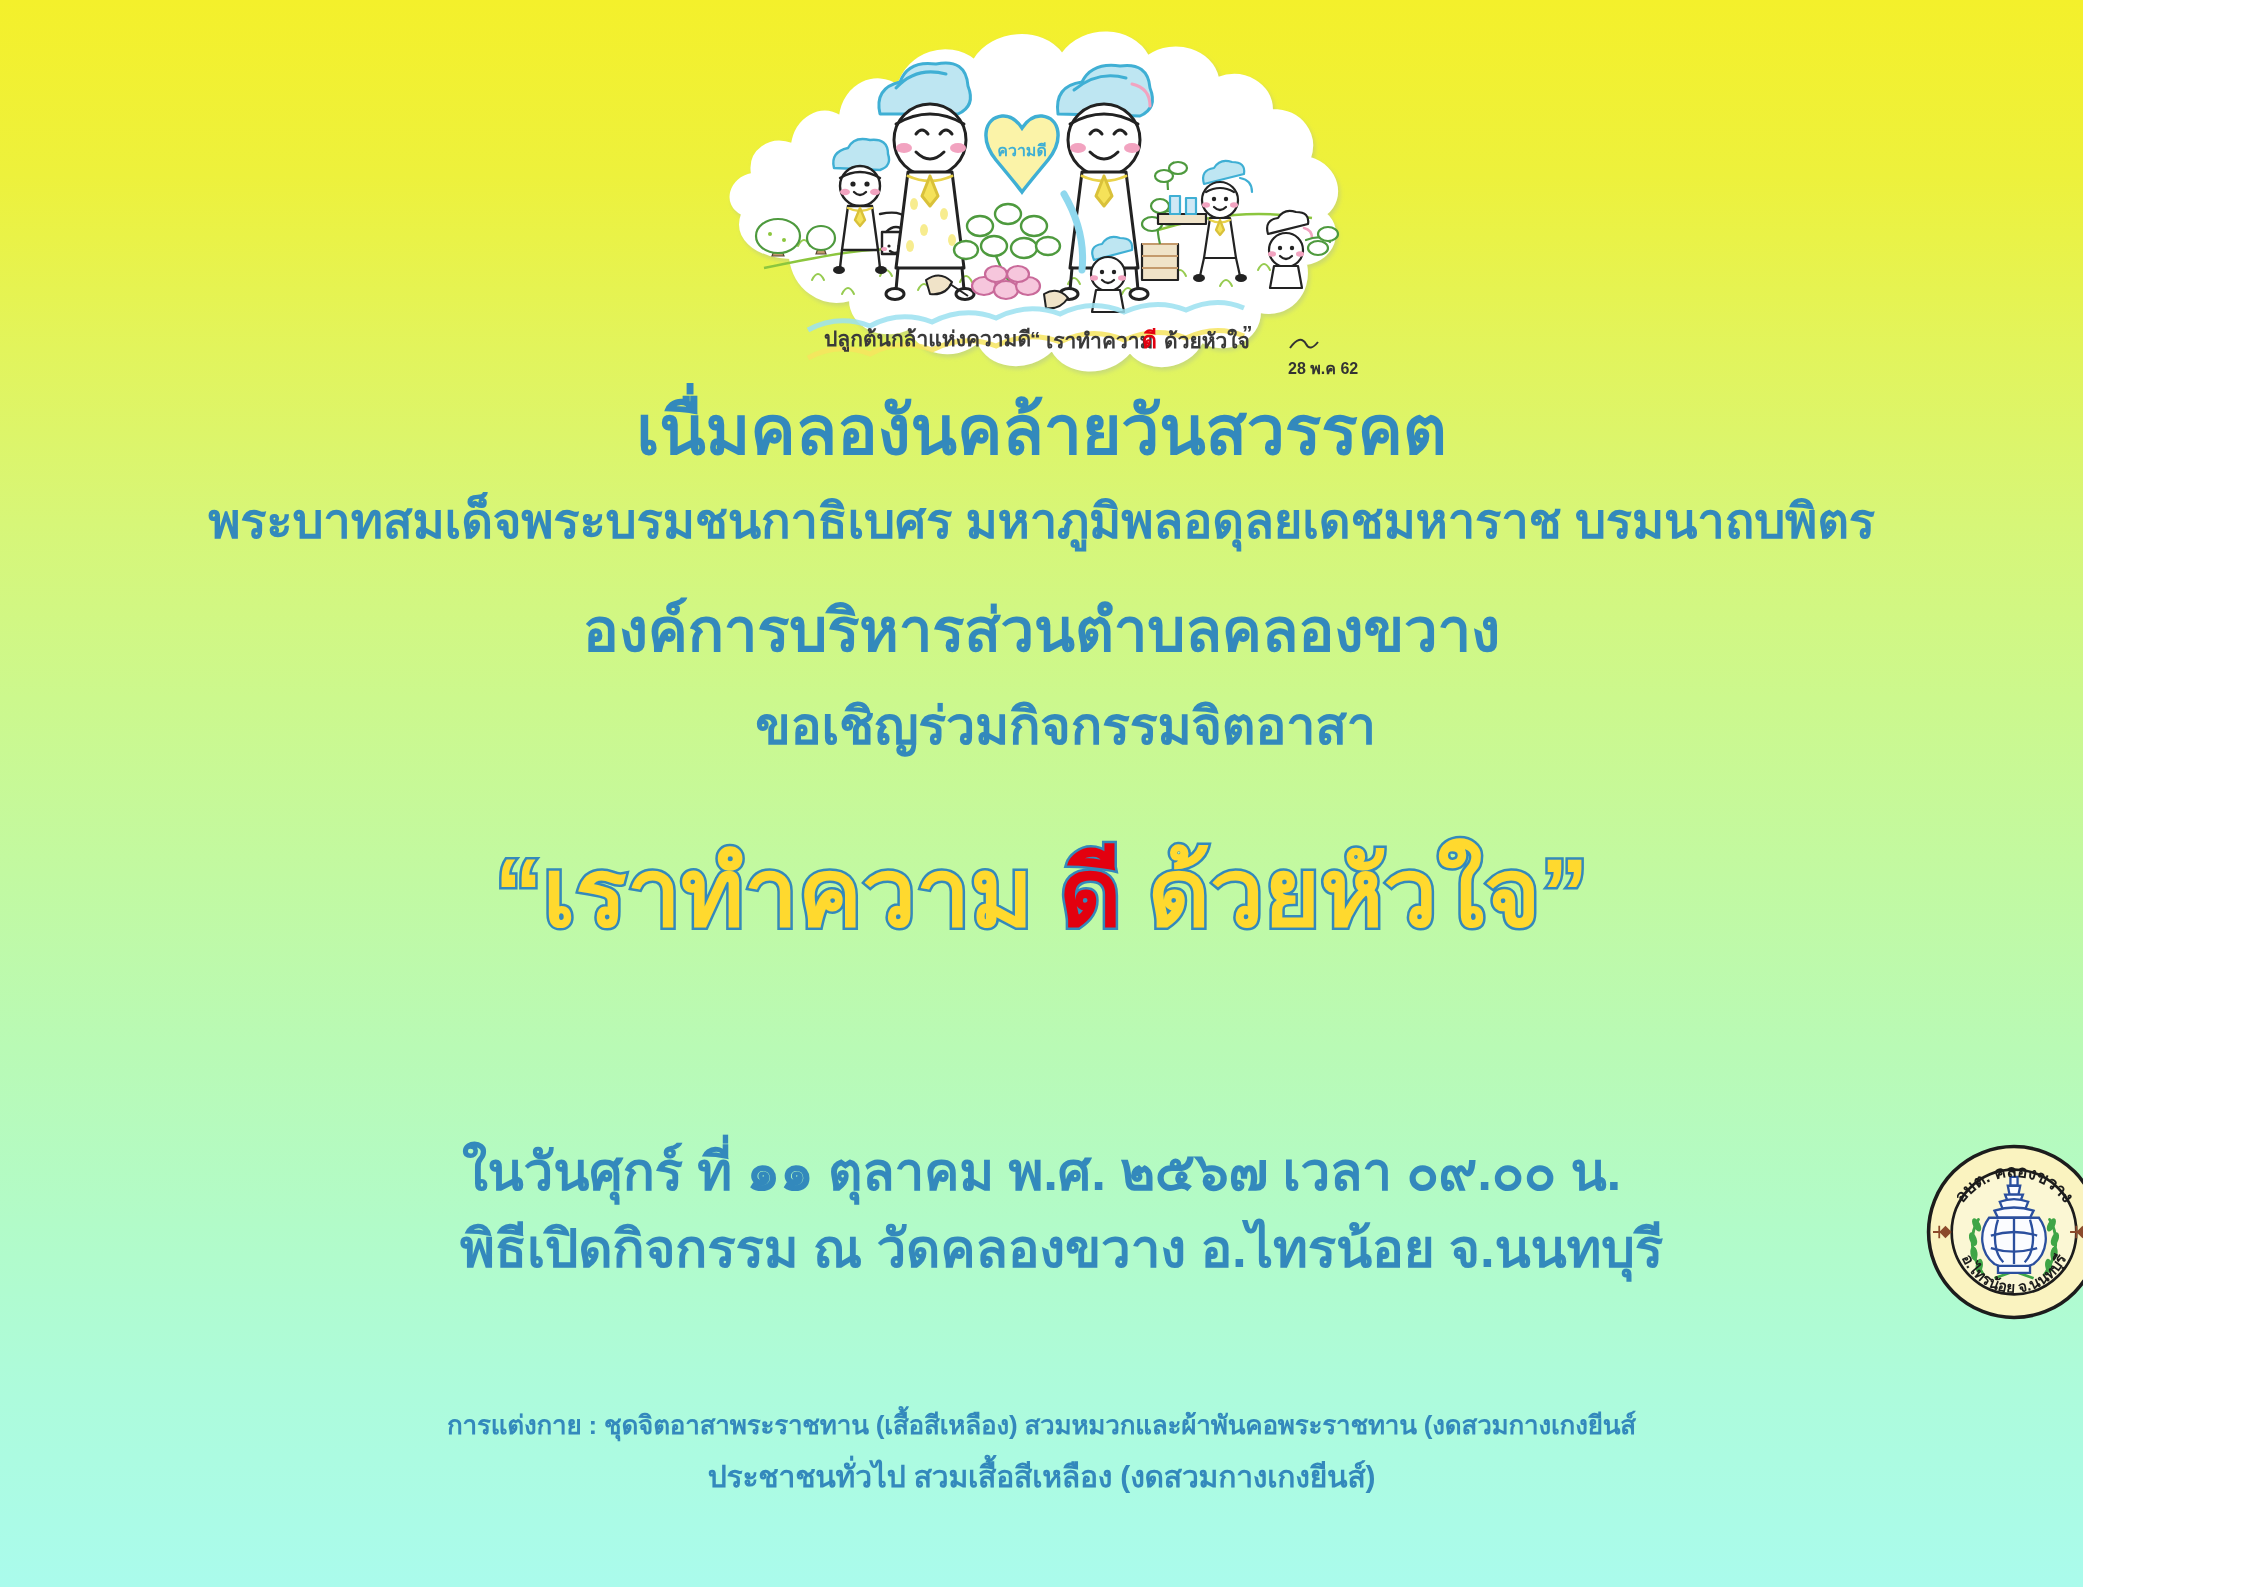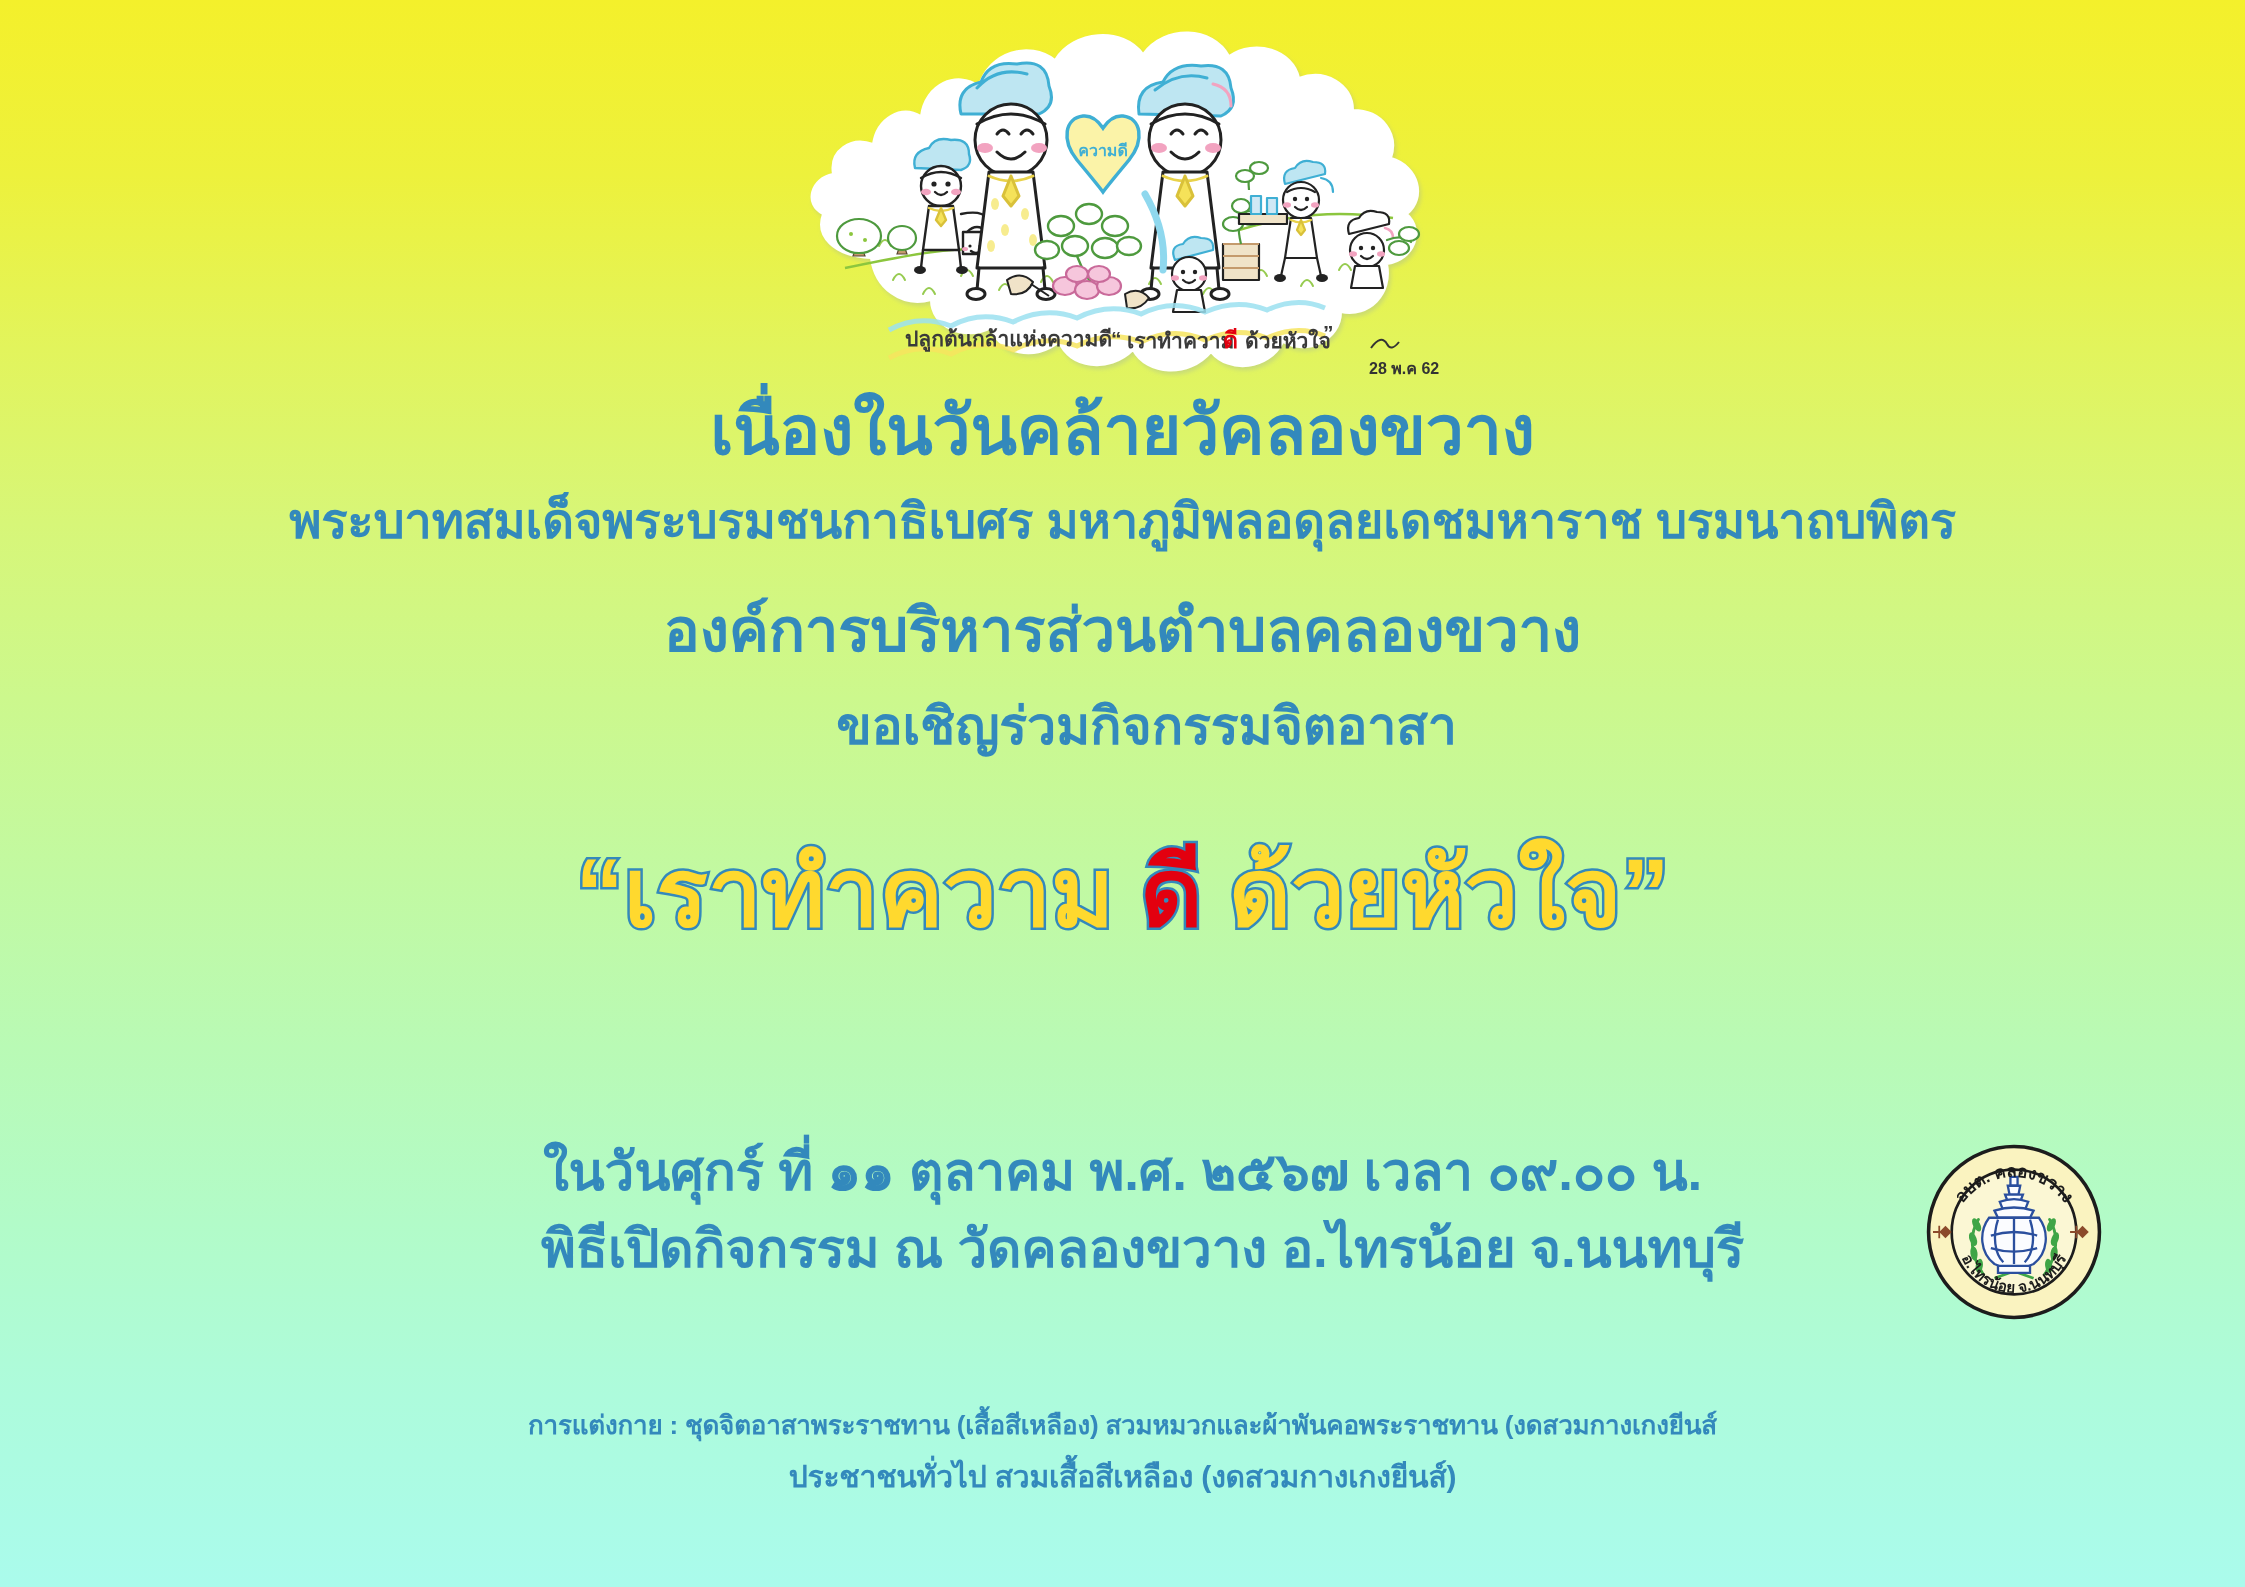--- a/index.html
+++ b/index.html
@@ -9,21 +9,21 @@
   }
   body {
     width: 2245px;
     height: 1587px;
     overflow: hidden;
     font-family: "Liberation Sans", "DejaVu Sans", sans-serif;
   }
 
   #poster {
     position: relative;
-    width: 2245px;
+    width: 2083px;
     height: 1587px;
     background: linear-gradient(to bottom,
       #F4F02B 0%,
       #EDF13C 11%,
       #E2F45C 22%,
       #D7F678 33%,
       #CCF88D 44%,
       #C2F9A1 55%,
       #B9FAB5 66%,
       #B2FBC8 77%,
@@ -356,21 +356,21 @@
       <text x="334" y="330" font-family="'Liberation Sans',sans-serif" font-size="21" fill="#3a3a3a" font-weight="700">เราทำความ</text>
       <text x="430" y="330" font-family="'Liberation Sans',sans-serif" font-size="23" fill="#E3000F" font-weight="700">ดี</text>
       <text x="452" y="330" font-family="'Liberation Sans',sans-serif" font-size="21" fill="#3a3a3a" font-weight="700">ด้วยหัวใจ</text>
       <text x="530" y="322" font-family="'Liberation Sans',sans-serif" font-size="21" fill="#3a3a3a" font-weight="700">”</text>
 
       <path d="M578 330 q10 -14 16 -4 q4 8 12 -2" fill="none" stroke="#333" stroke-width="2"></path>
       <text x="576" y="356" font-family="'Liberation Sans',sans-serif" font-size="16" fill="#333" font-weight="700">28 พ.ค 62</text>
     </svg>
   </div>
 
-  <div class="tline l-head1">เนื่องในวันคล้ายวัคลองขวาง</div>
+  <div class="tline l-head1">เนื่มคลองันคล้ายวันสวรรคต</div>
 
   <div class="tline l-head2">พระบาทสมเด็จพระบรมชนกาธิเบศร มหาภูมิพลอดุลยเดชมหาราช บรมนาถบพิตร</div>
 
   <div class="tline l-org">องค์การบริหารส่วนตำบลคลองขวาง</div>
 
   <div class="tline l-invite">ขอเชิญร่วมกิจกรรมจิตอาสา</div>
 
   <div class="l-slogan">
     <span class="sq">“</span><span class="sy">เราทำความ</span><span class="sr">ดี</span><span class="sy">ด้วยหัวใจ</span><span class="sq">”</span>
   </div>

